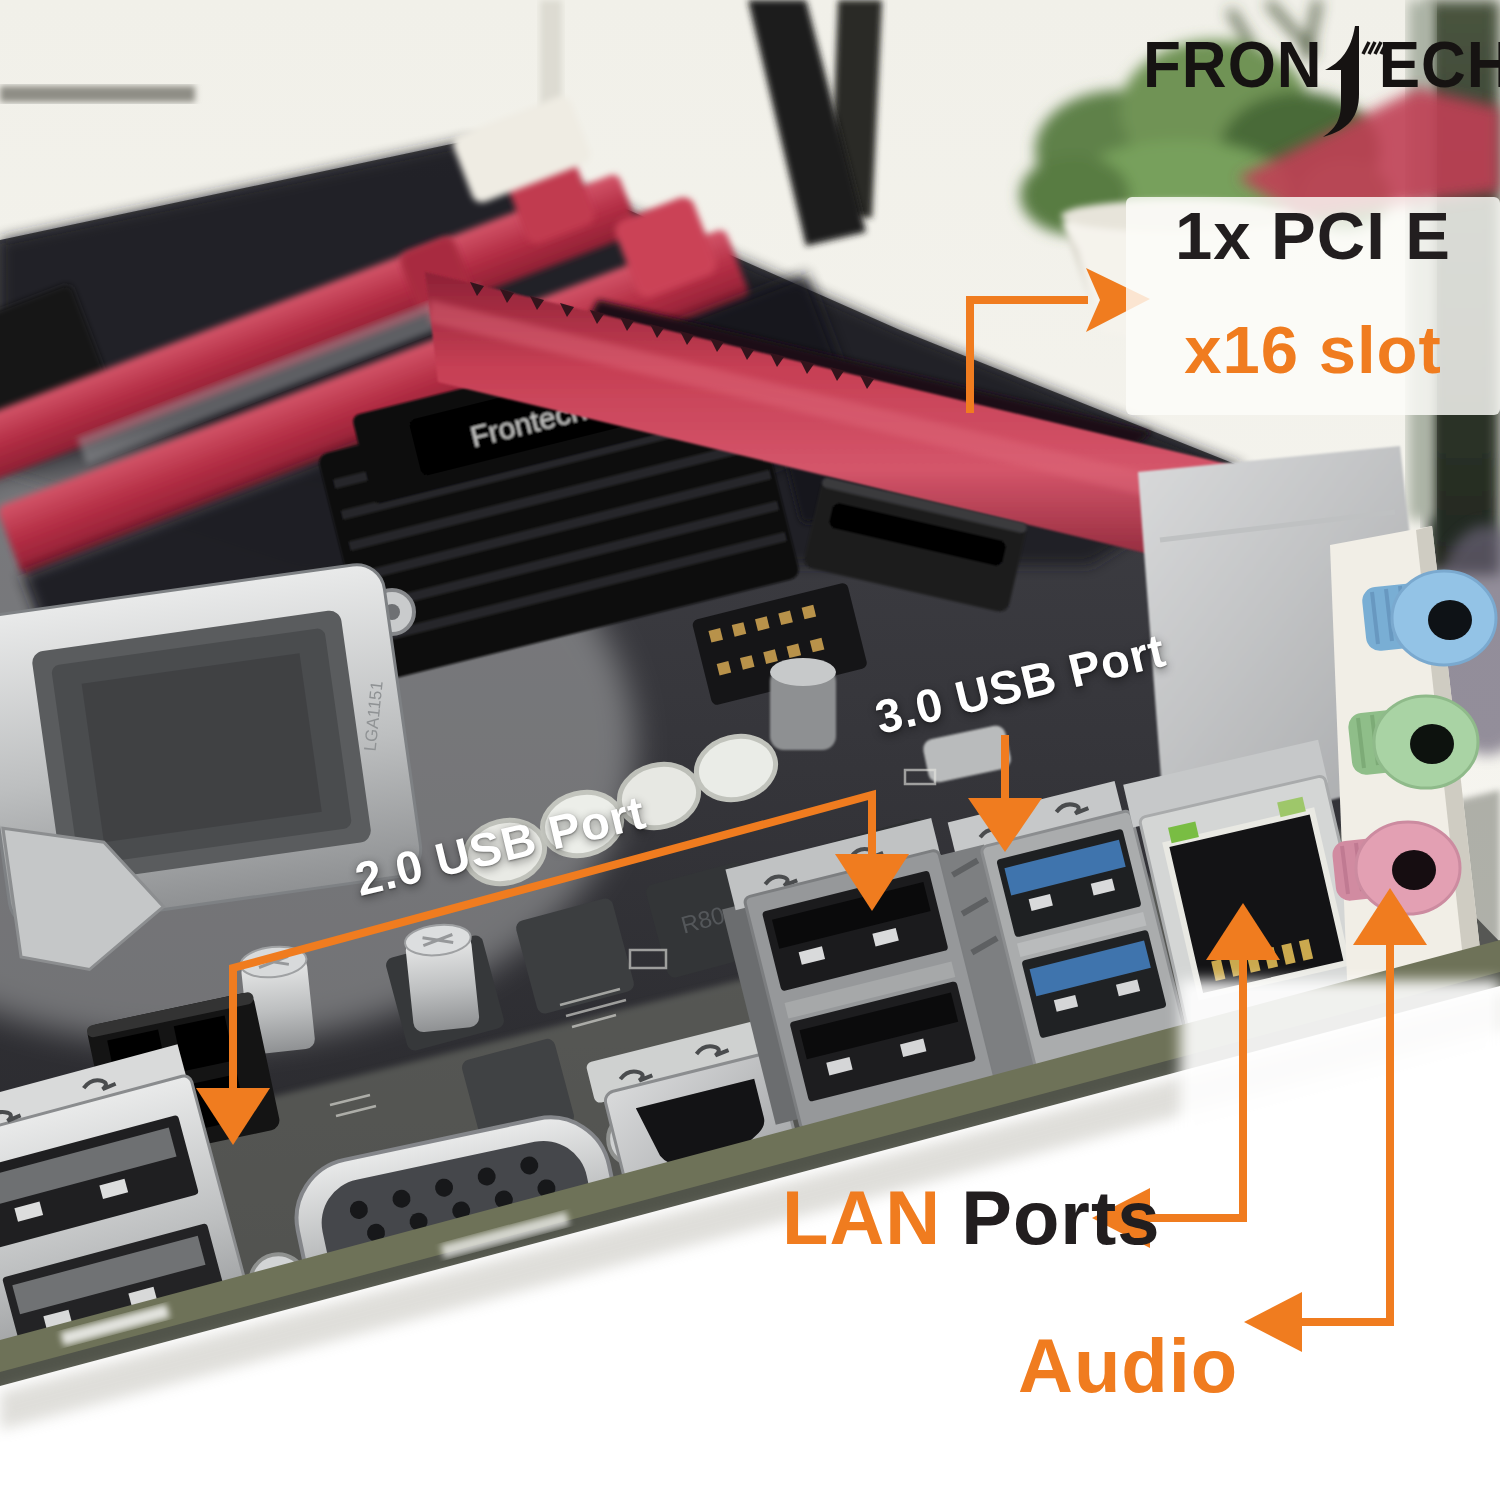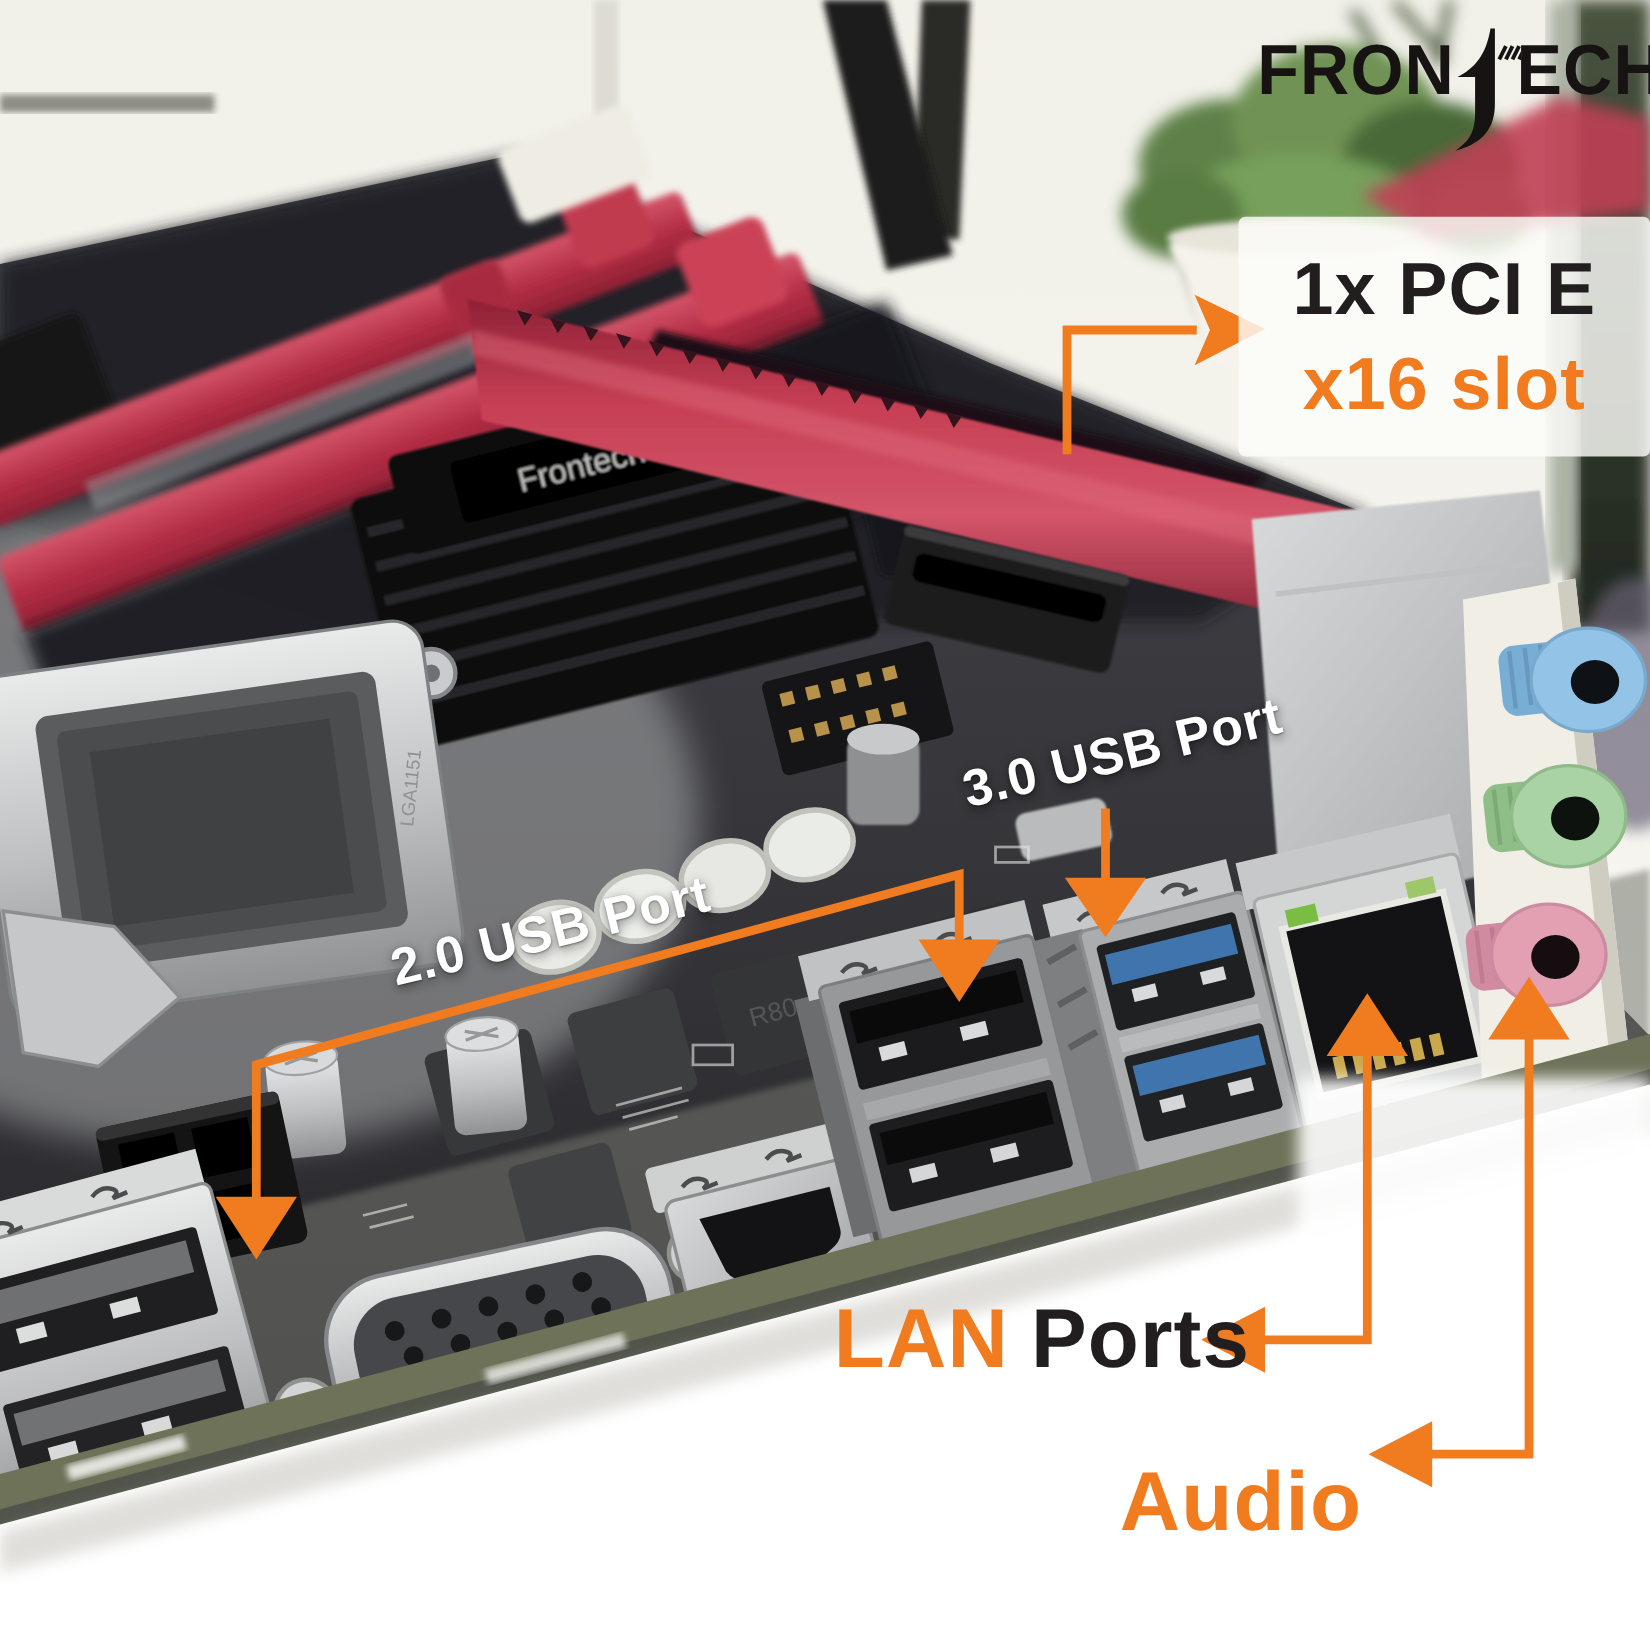--- a/index.html
+++ b/index.html
@@ -10,23 +10,23 @@
   .arrow-stroke{stroke:var(--accent_orange);stroke-width:8;fill:none;}
   .arrow-fill{fill:var(--accent_orange);}
   .label{position:absolute;font-weight:700;white-space:nowrap;line-height:1;}
   .usb-label{font-size:47px;color:var(--label_white);letter-spacing:1px;
              transform:rotate(-13.5deg);text-shadow:0 3px 10px rgba(0,0,0,.45),0 1px 2px rgba(0,0,0,.4);}
   .big-label{font-size:76px;letter-spacing:1px;display:flex;gap:20px;}
   .accent-text{color:var(--accent_orange);}
   .dark-text{color:var(--label_black);}
   #pcie-box{position:absolute;left:1126px;top:197px;width:374px;height:218px;
             background:rgba(252,252,249,.82);border-radius:6px;
-            display:flex;flex-direction:column;align-items:center;justify-content:center;gap:10px;}
+            display:flex;flex-direction:column;align-items:center;gap:10px;}
   #pcie-box .l1{font-size:67px;font-weight:700;color:var(--label_black);letter-spacing:1px;}
-  #pcie-box .l2{font-size:67px;font-weight:700;color:var(--accent_orange);letter-spacing:1px;}
+  #pcie-box .l2{font-size:67px;font-weight:700;color:var(--accent_orange);letter-spacing:1px;margin-top:27px;}
   #logo{position:absolute;left:1143px;top:34px;display:flex;align-items:flex-start;color:#161312;}
   #logo .word{font-size:62px;font-weight:800;letter-spacing:1px;transform:scaleY(1.04);line-height:1;}
   svg text{font-family:"Liberation Sans",sans-serif;}
 </style>
 </head>
 <body>
 
 <div id="stage">
 
 <svg id="scene" viewBox="0 0 1500 1499">
@@ -436,21 +436,21 @@
 
 <div id="pcie-box">
   <div class="l1">1x PCI E</div>
   <div class="l2">x16 slot</div>
 </div>
 
 <div class="label usb-label" style="left:872px;top:660px;">3.0 USB Port</div>
 
 <div class="label usb-label" style="left:352px;top:822px;">2.0 USB Port</div>
 
-<div class="label big-label" style="left:758px;top:1180px;">
+<div class="label big-label" style="left:782px;top:1180px;">
   <span class="accent-text">LAN</span>
   <span class="dark-text">Ports</span>
 </div>
 
 <div class="label big-label" style="left:1018px;top:1328px;text-align:right;">
   <span class="accent-text">Audio</span>
 </div>
 
 </div>
 

